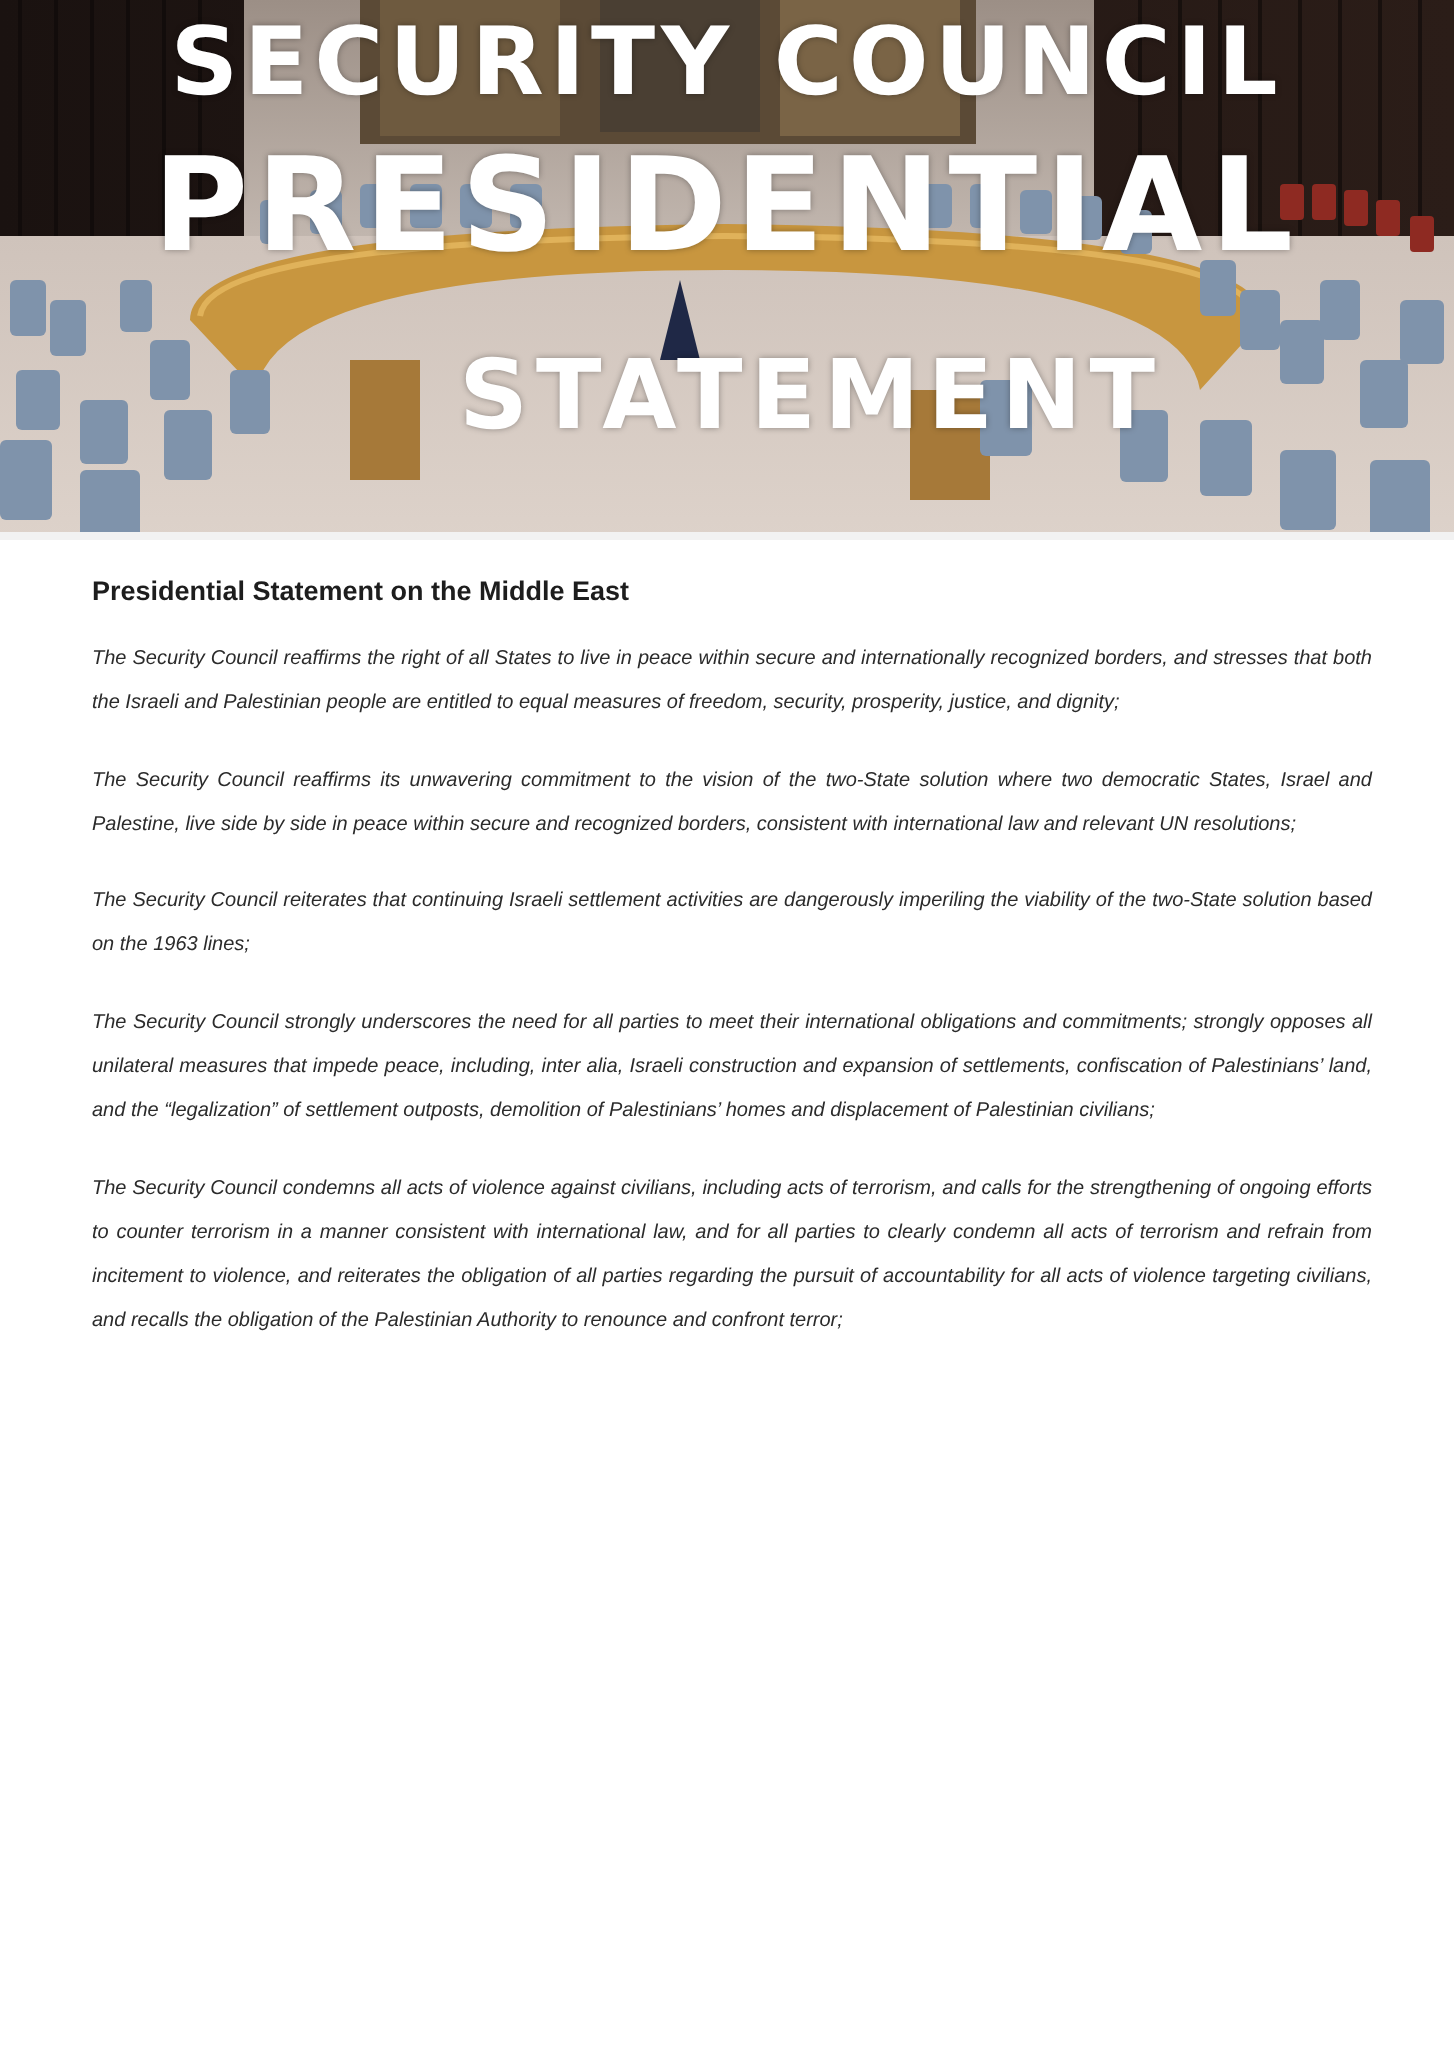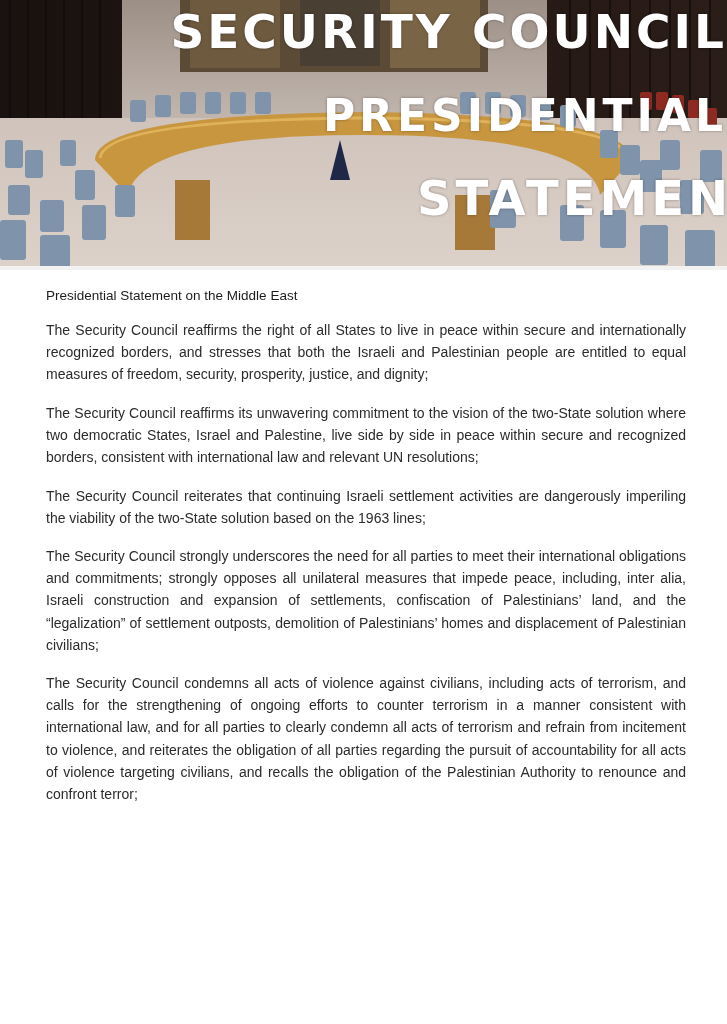--- a/index.html
+++ b/index.html
@@ -2,32 +2,32 @@
 <html><head>
 <meta charset="utf-8">
 <style>
   html, body { margin: 0; padding: 0; background: #ffffff; }
   body { width: 727px; height: 1024px; overflow: hidden; position: relative; font-family: "Liberation Sans", sans-serif; }
 
   
   .hero { position: absolute; left: 0; top: 0; width: 727px; height: 270px; overflow: hidden; background: #2a1f1a; }
   .hero svg.scene { position: absolute; left: 0; top: 0; width: 727px; height: 270px; }
   .hero-title { position: absolute; left: 0; top: 0; width: 727px; height: 270px; }
-  .hero-line { position: absolute; left: 0; width: 727px; text-align: right; color: #ffffff;
+  .hero-line { position: absolute; left: 0; width: 727px; text-align: center; color: #ffffff;
     font-family: "DejaVu Sans", sans-serif; font-weight: bold; font-size: 47px; letter-spacing: 3px;
     line-height: 56px; text-shadow: 0 0 3px rgba(0,0,0,0.35); }
   .hero-line.l1 { top: 4px; }
-  .hero-line.l2 { top: 88px; font-size: 44px; letter-spacing: 4px; }
+  .hero-line.l2 { top: 76px; font-size: 65px; letter-spacing: 4px; }
   .hero-line.l3 { top: 170px; font-size: 48px; letter-spacing: 4px; padding-left: 42px; }
 
   
   .doc { position: absolute; left: 46px; top: 287px; width: 640px; color: #262626;
     font-family: "Liberation Sans", sans-serif; }
-  .doc h1 { margin: 0 0 14px 0; font-size: 13.5px; font-weight: normal; color: #1d1d1d; line-height: 18px; }
-  .doc p { margin: 0 0 16.5px 0; font-size: 14px; line-height: 22.1px; text-align: justify; color: #2b2b2b; }
+  .doc h1 { margin: 0 0 14px 0; font-size: 13.5px; font-weight: bold; color: #1d1d1d; line-height: 18px; }
+  .doc p { margin: 0 0 16.5px 0; font-size: 10px; line-height: 22.1px; text-align: justify; color: #2b2b2b; font-style: italic; }
 </style>
 </head>
 <body>
 
 <div class="hero">
   <svg class="scene" viewBox="0 0 727 270" preserveAspectRatio="none">
     <defs>
       <linearGradient id="curtain" x1="0" x2="1">
         <stop offset="0" stop-color="#1a1210"></stop>
           <stop offset="1" stop-color="#2b1d18"></stop>

